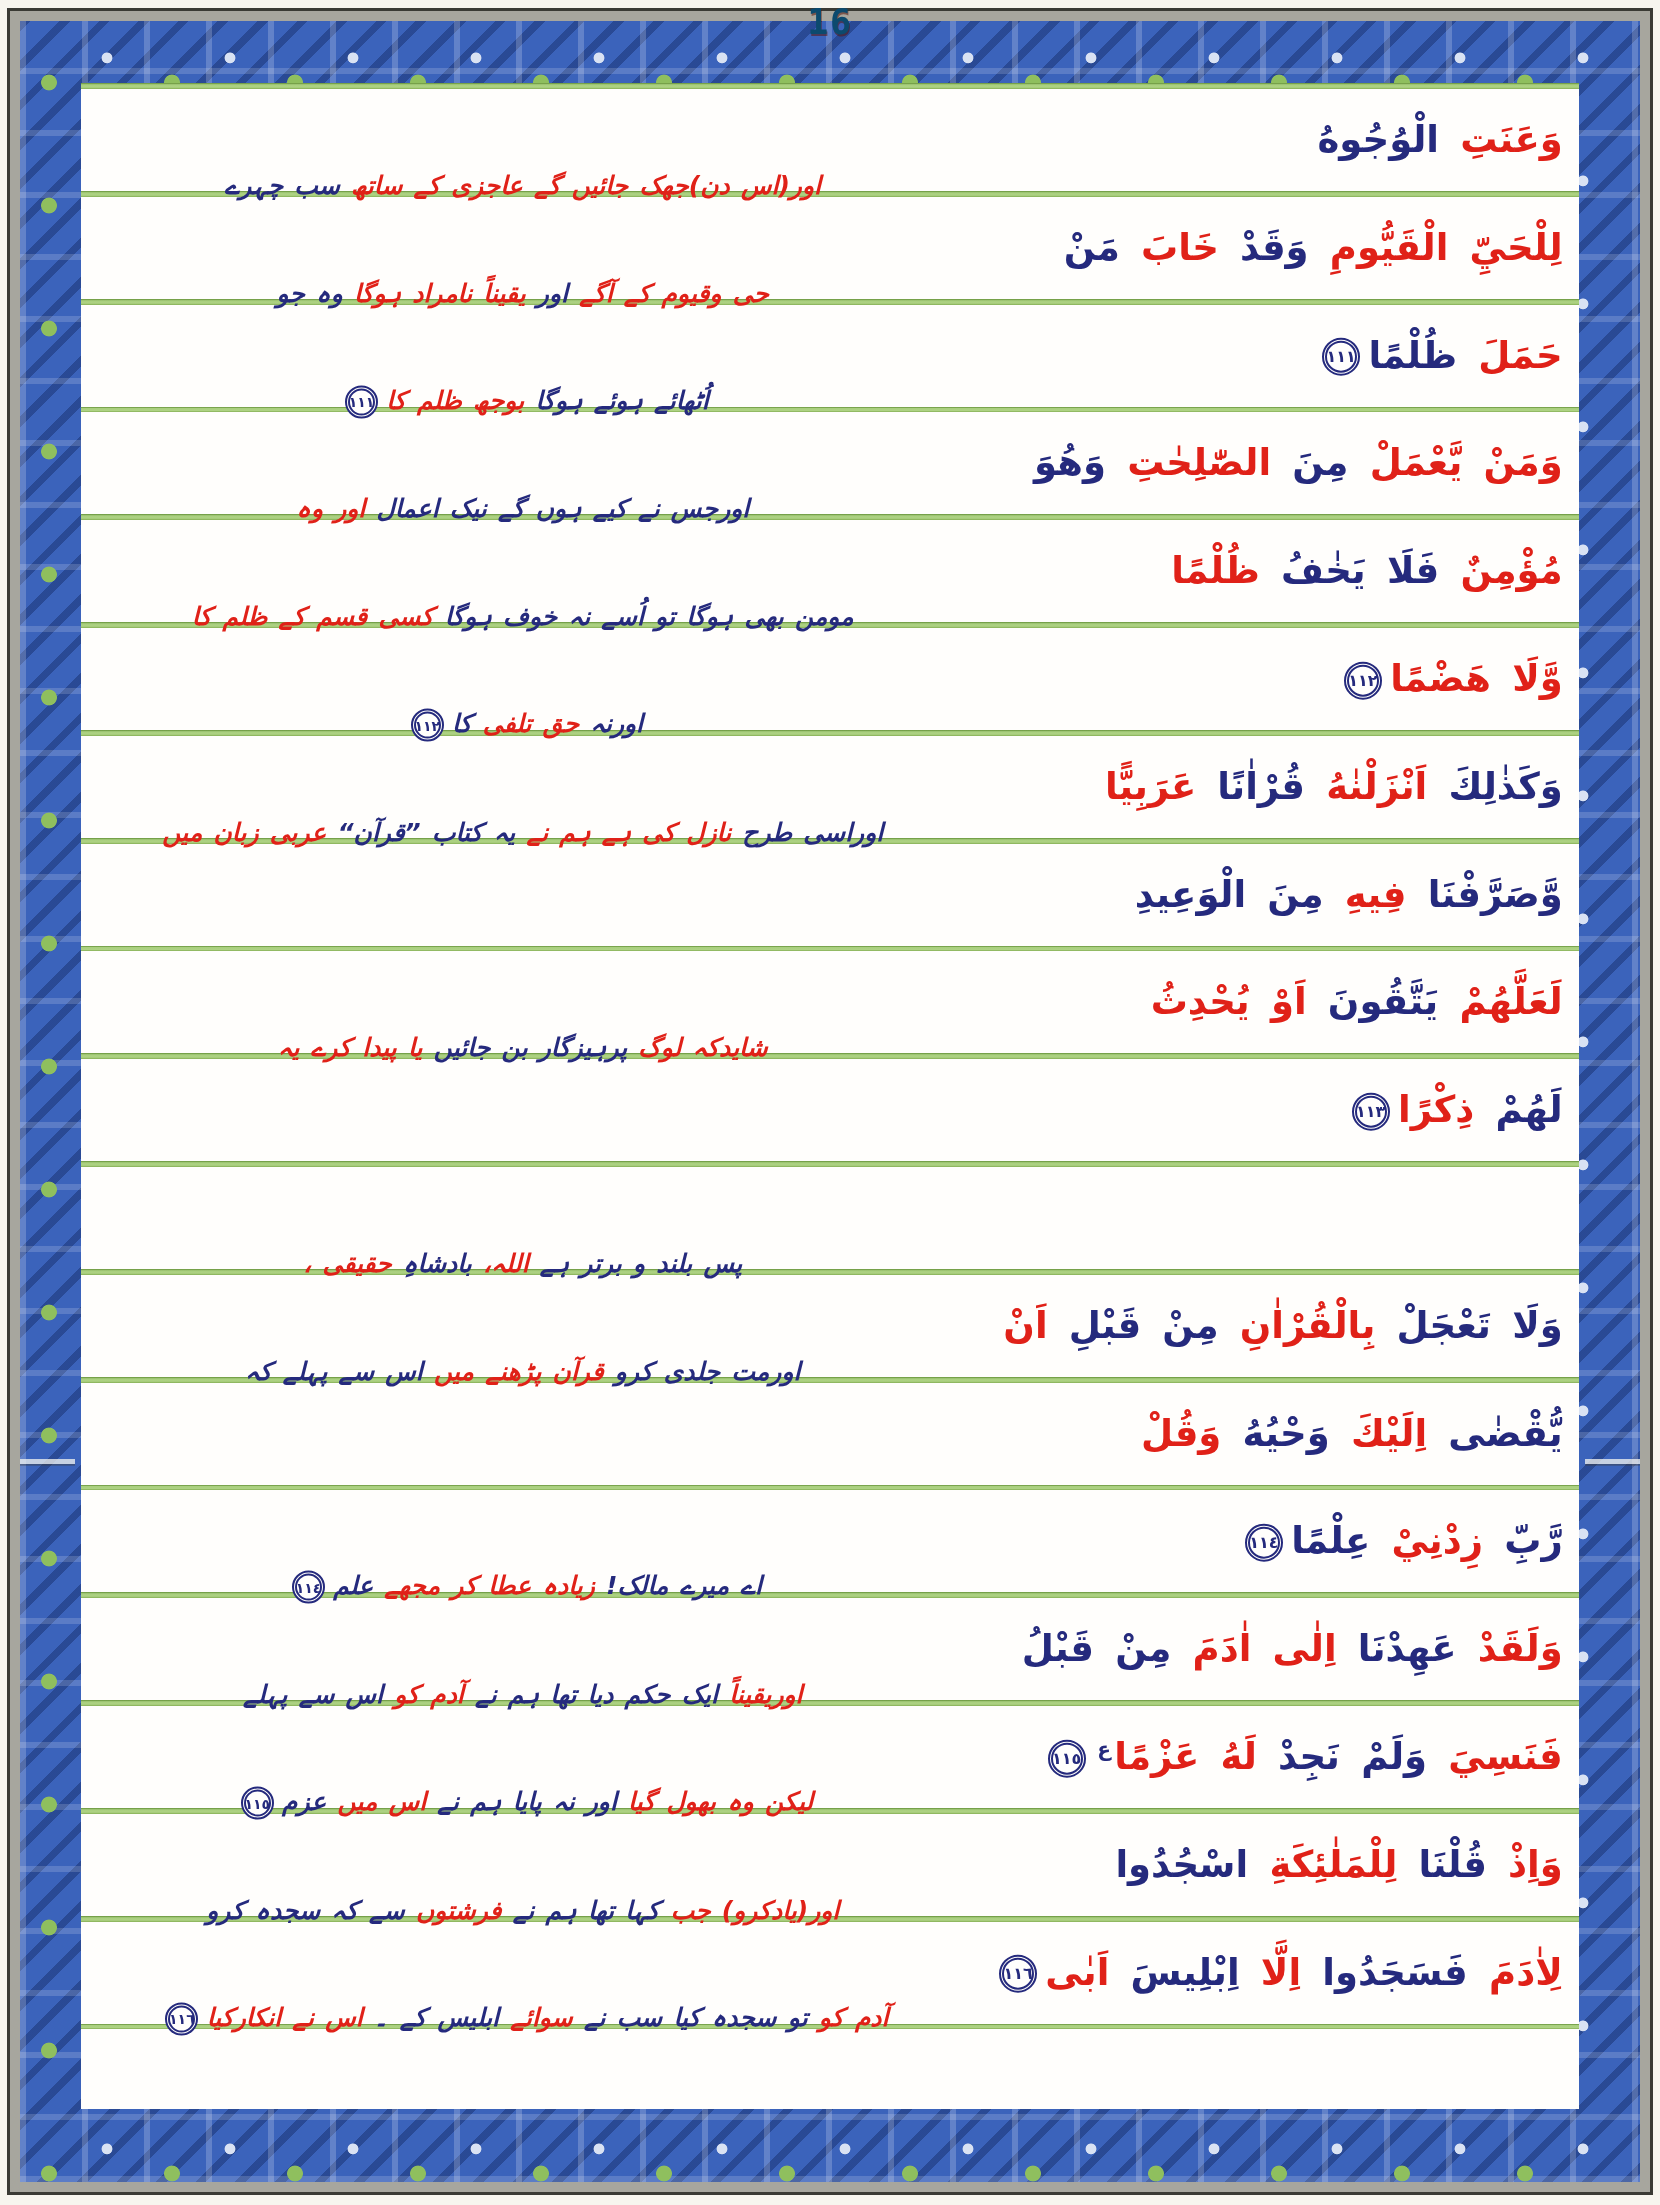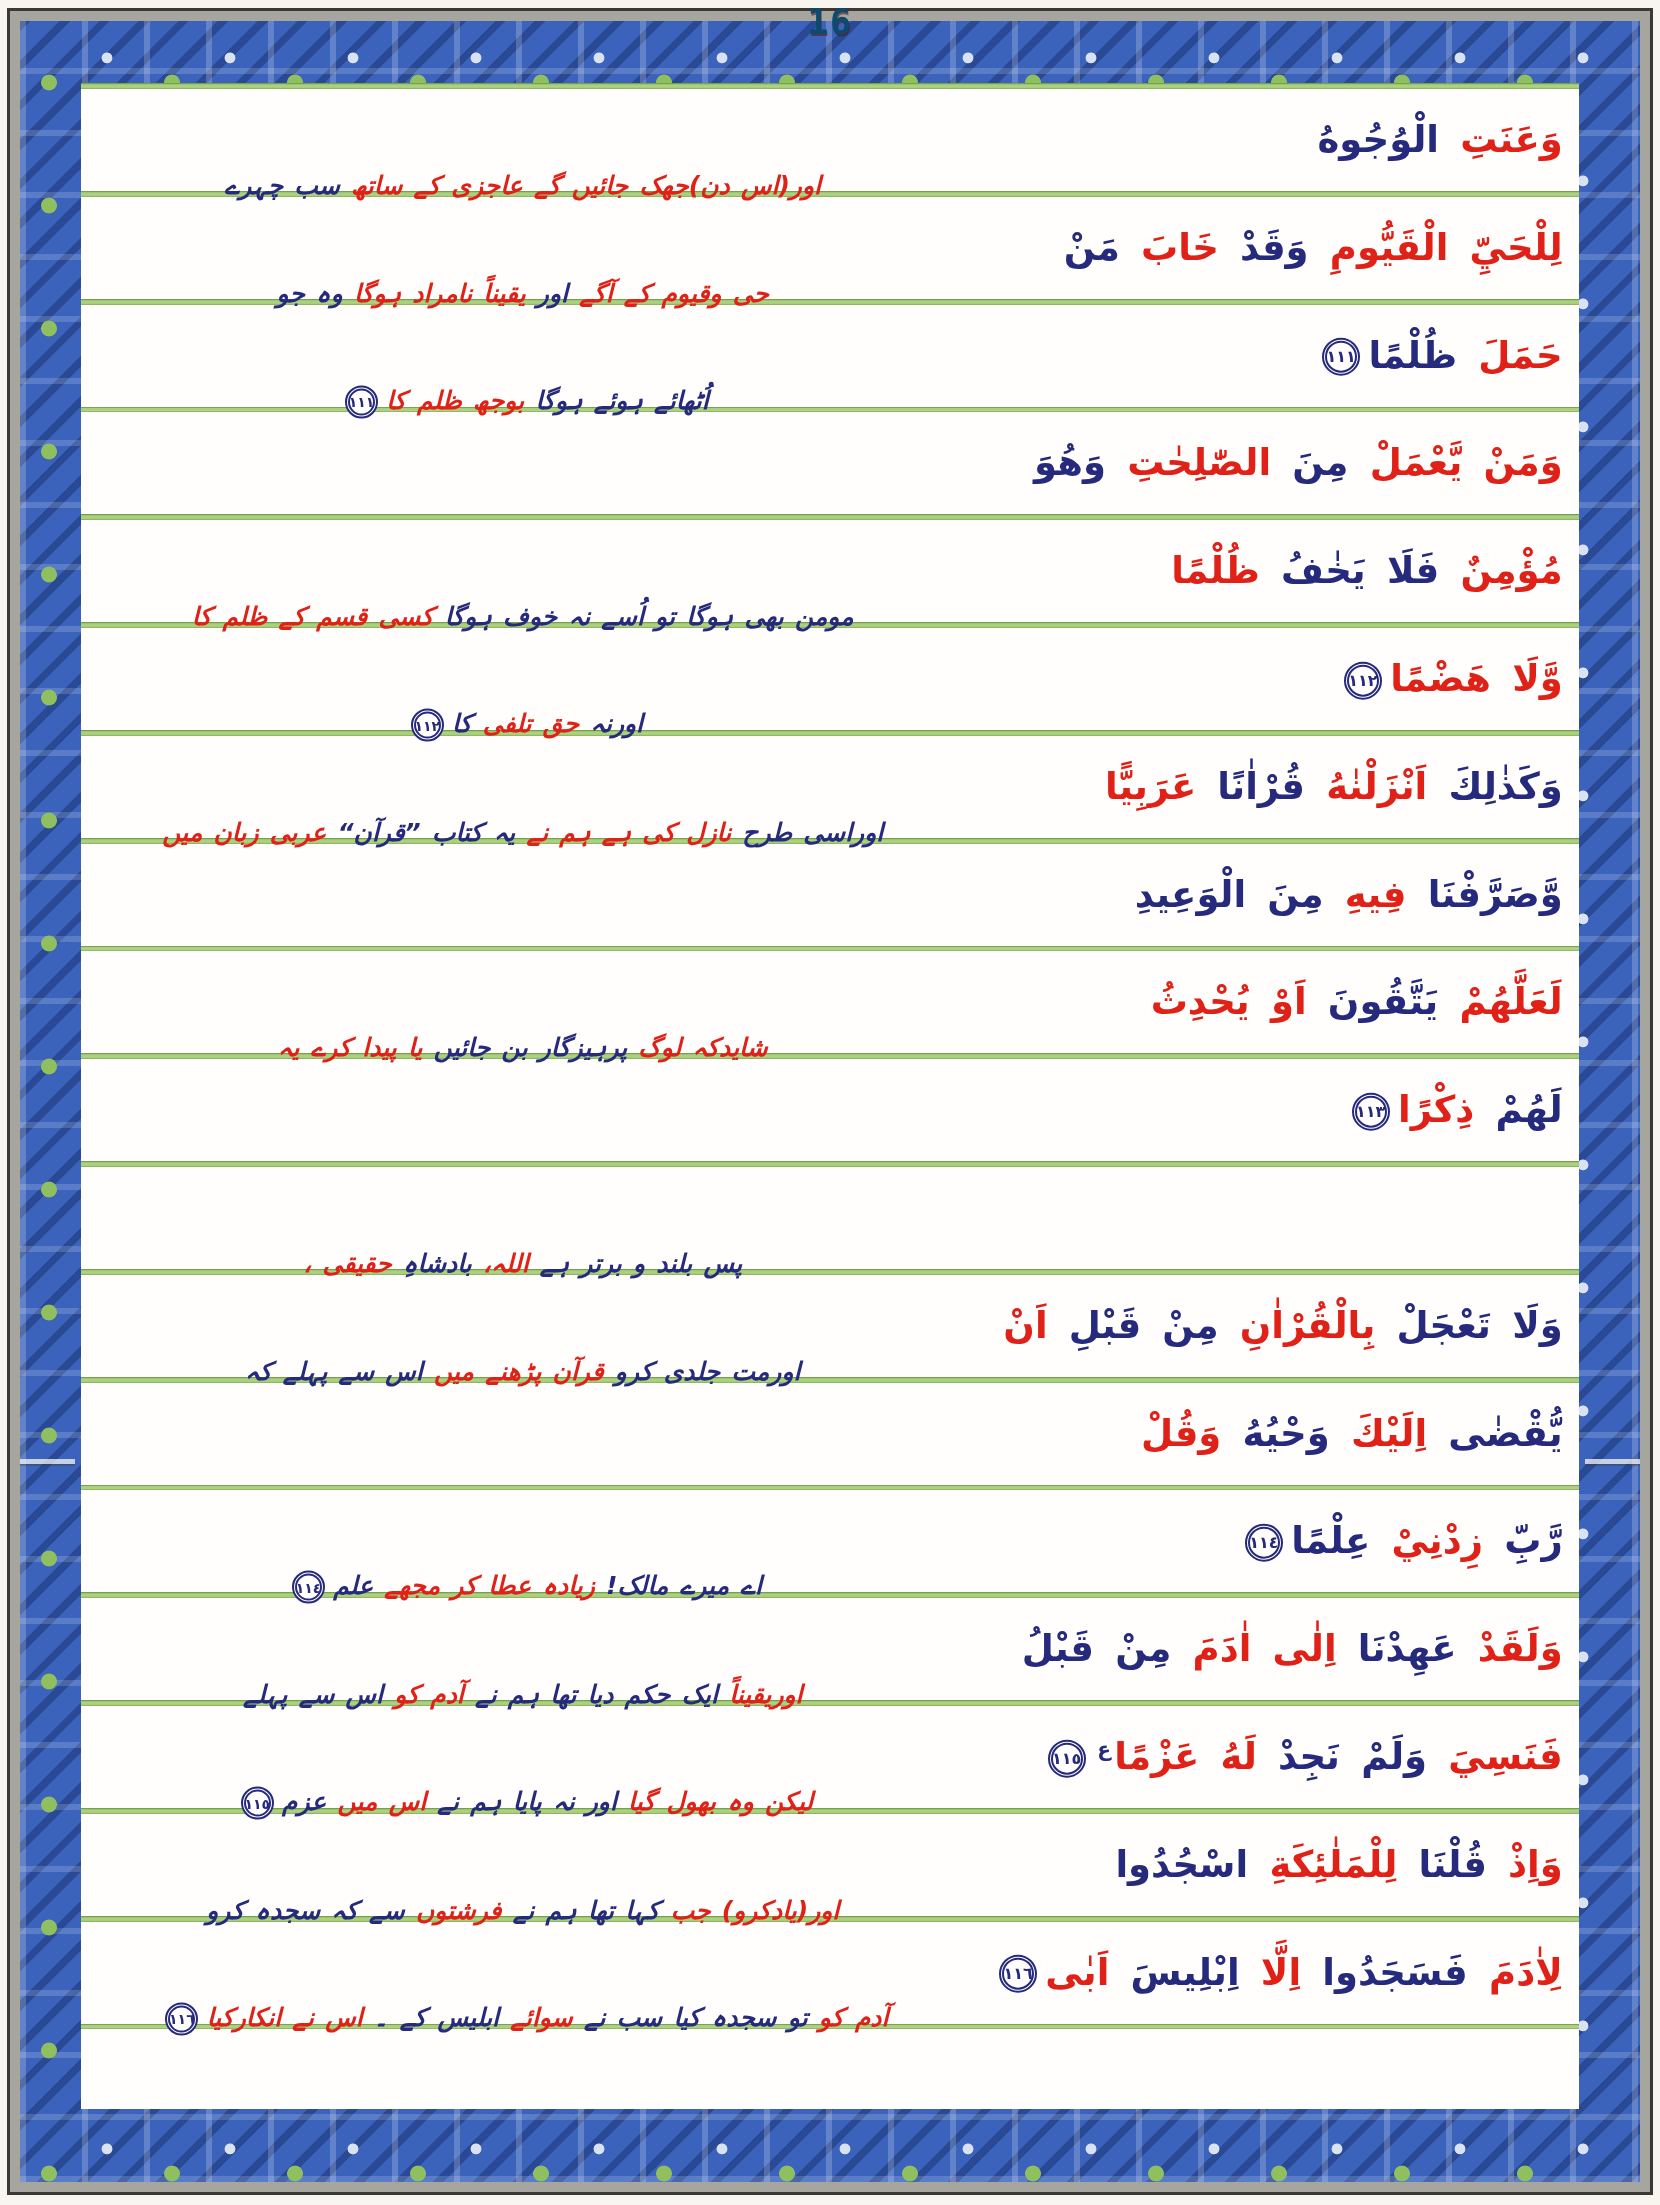--- a/index.html
+++ b/index.html
@@ -98,20 +98,21 @@
           <div class="ur"><span class="seg-red">حی وقیوم کے آگے</span> <span class="seg-blue">اور</span> <span class="seg-red">یقیناً نامراد ہوگا</span> <span class="seg-blue">وہ جو</span></div>
         </div>
         <div class="rule"></div>
         <div class="vrow">
           <div class="ar"><span class="seg-red">حَمَلَ</span> <span class="seg-blue">ظُلْمًا</span><span class="vcircle">١١١</span></div>
           <div class="ur"><span class="seg-blue">اُٹھائے ہوئے ہوگا</span> <span class="seg-red">بوجھ ظلم کا</span><span class="vcircle">١١١</span></div>
         </div>
         <div class="rule"></div>
         <div class="vrow">
           <div class="ar"><span class="seg-red">وَمَنْ يَّعْمَلْ</span> <span class="seg-blue">مِنَ</span> <span class="seg-red">الصّٰلِحٰتِ</span> <span class="seg-blue">وَهُوَ</span></div>
+          <div class="ur"><span class="seg-blue">اورجس نے کیے ہوں گے نیک اعمال</span> <span class="seg-red">اور وہ</span></div>
         </div>
         <div class="rule"></div>
         <div class="vrow">
           <div class="ar"><span class="seg-red">مُؤْمِنٌ</span> <span class="seg-blue">فَلَا يَخٰفُ</span> <span class="seg-red">ظُلْمًا</span></div>
           <div class="ur"><span class="seg-blue">مومن بھی ہوگا تو اُسے نہ خوف ہوگا</span> <span class="seg-red">کسی قسم کے ظلم کا</span></div>
         </div>
         <div class="rule"></div>
         <div class="vrow">
           <div class="ar"><span class="seg-red">وَّلَا هَضْمًا</span><span class="vcircle">١١٢</span></div>
           <div class="ur"><span class="seg-blue">اورنہ</span> <span class="seg-red">حق تلفی</span> <span class="seg-blue">کا</span><span class="vcircle">١١٢</span></div>

